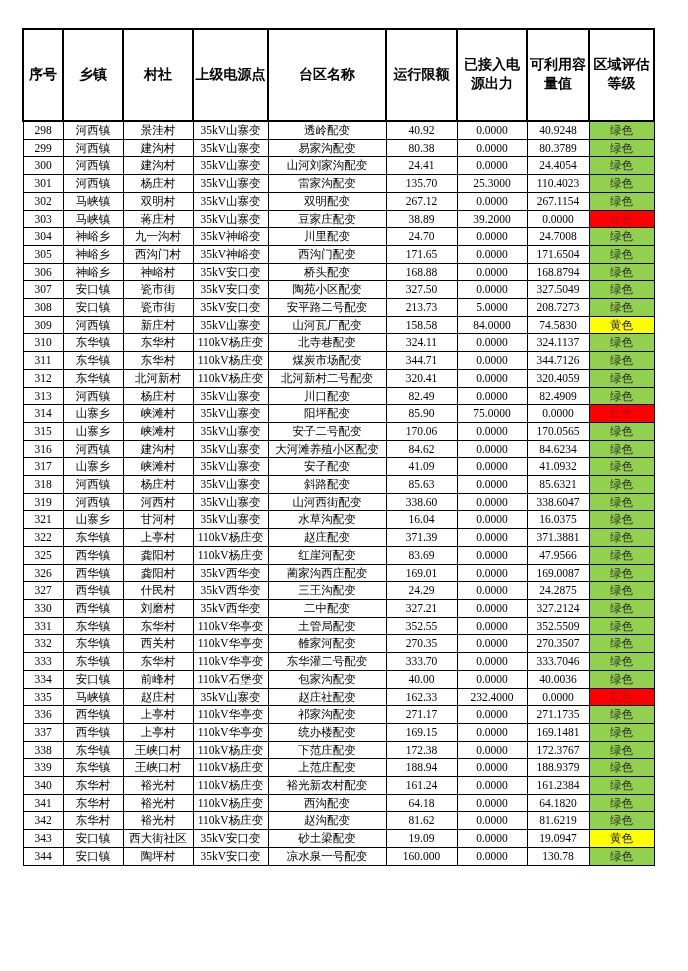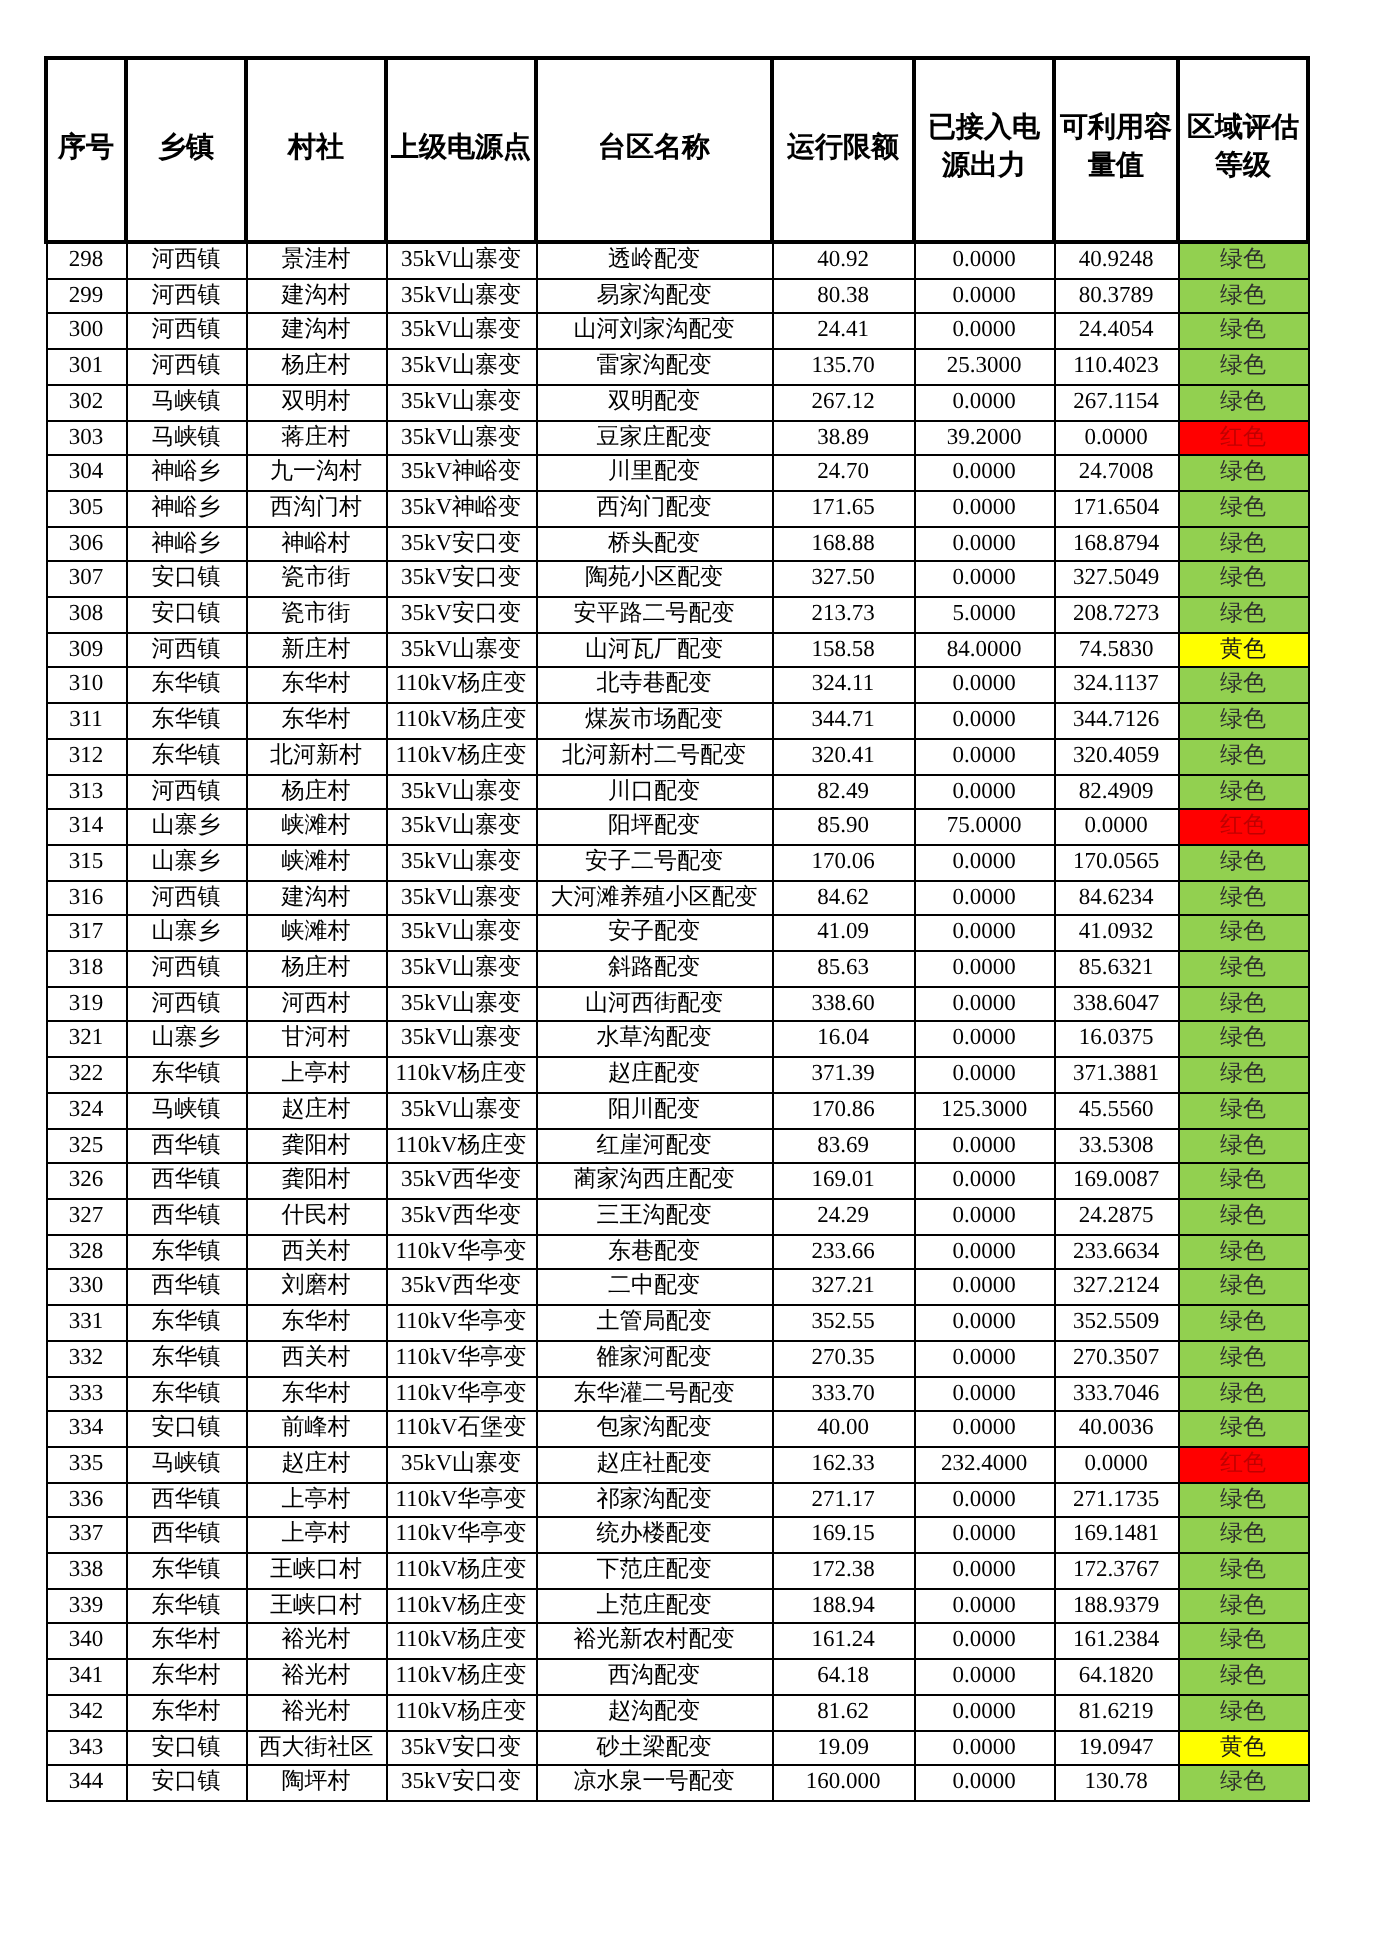--- a/index.html
+++ b/index.html
@@ -336,39 +336,28 @@
           <td>东华镇</td>
           <td>上亭村</td>
           <td>110kV杨庄变</td>
           <td>赵庄配变</td>
           <td>371.39</td>
           <td>0.0000</td>
           <td>371.3881</td>
           <td style="background: rgb(146, 208, 80); color: rgb(45, 45, 45);">绿色</td>
         </tr>
         <tr>
-          <td>324</td>
-          <td>马峡镇</td>
-          <td>赵庄村</td>
-          <td>35kV山寨变</td>
-          <td>阳川配变</td>
-          <td>170.86</td>
-          <td>125.3000</td>
-          <td>45.5560</td>
-          <td style="background: rgb(146, 208, 80); color: rgb(45, 45, 45);">绿色</td>
-        </tr>
-        <tr>
           <td>325</td>
           <td>西华镇</td>
           <td>龚阳村</td>
           <td>110kV杨庄变</td>
           <td>红崖河配变</td>
           <td>83.69</td>
           <td>0.0000</td>
-          <td>33.5308</td>
+          <td>47.9566</td>
           <td style="background: rgb(146, 208, 80); color: rgb(45, 45, 45);">绿色</td>
         </tr>
         <tr>
           <td>326</td>
           <td>西华镇</td>
           <td>龚阳村</td>
           <td>35kV西华变</td>
           <td>蔺家沟西庄配变</td>
           <td>169.01</td>
           <td>0.0000</td>
@@ -380,31 +369,20 @@
           <td>西华镇</td>
           <td>什民村</td>
           <td>35kV西华变</td>
           <td>三王沟配变</td>
           <td>24.29</td>
           <td>0.0000</td>
           <td>24.2875</td>
           <td style="background: rgb(146, 208, 80); color: rgb(45, 45, 45);">绿色</td>
         </tr>
         <tr>
-          <td>328</td>
-          <td>东华镇</td>
-          <td>西关村</td>
-          <td>110kV华亭变</td>
-          <td>东巷配变</td>
-          <td>233.66</td>
-          <td>0.0000</td>
-          <td>233.6634</td>
-          <td style="background: rgb(146, 208, 80); color: rgb(45, 45, 45);">绿色</td>
-        </tr>
-        <tr>
           <td>330</td>
           <td>西华镇</td>
           <td>刘磨村</td>
           <td>35kV西华变</td>
           <td>二中配变</td>
           <td>327.21</td>
           <td>0.0000</td>
           <td>327.2124</td>
           <td style="background: rgb(146, 208, 80); color: rgb(45, 45, 45);">绿色</td>
         </tr>

